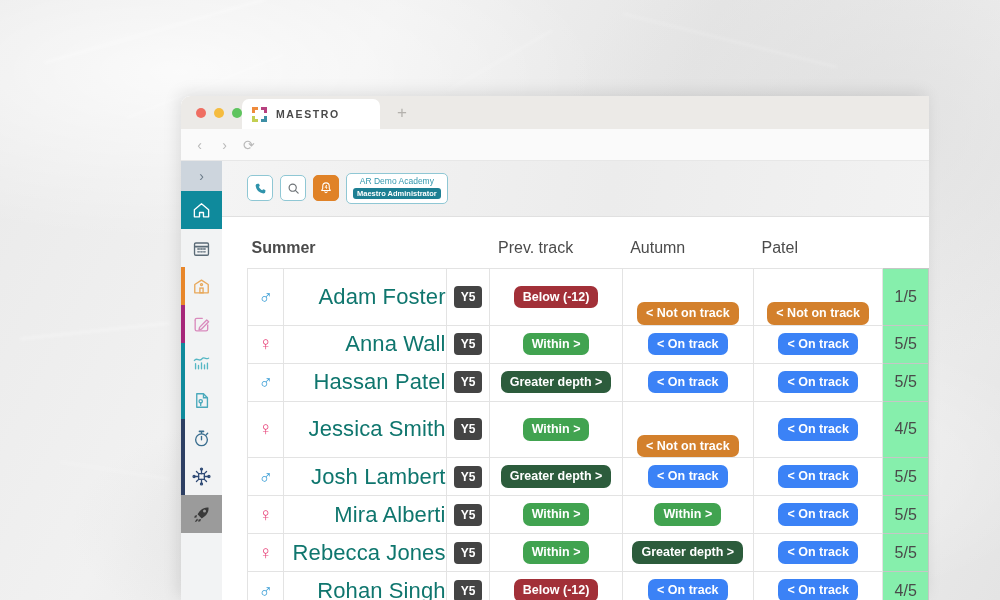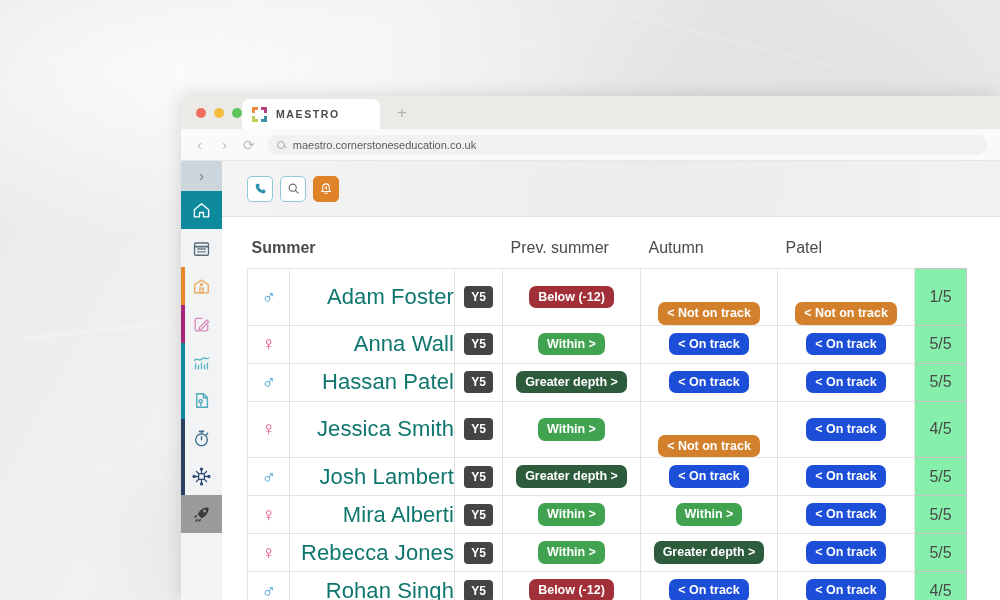--- a/index.html
+++ b/index.html
@@ -22,21 +22,21 @@
       linear-gradient(118deg, #e9e9e9 0%, #f1f1f1 30%, #e6e6e6 55%, #eeeeee 78%, #e4e4e4 100%);
   }
   #desktop .streak {
     position:absolute; background:rgba(255,255,255,.38);
     filter:blur(1.5px);
   }
 
   
   #browser {
     position:absolute; left:181px; top:96px;
-    width:819px; height:504px;
+    width:748px; height:504px;
     background:#ffffff;
     border-top-left-radius:9px;
     overflow:hidden;
     box-shadow:-3px -3px 16px rgba(0,0,0,.10);
   }
 
   
   .tabstrip {
     height:33px; background:#eceae7; position:relative;
     border-top-left-radius:9px;
@@ -177,21 +177,21 @@
 
   .pill {
     display:inline-block; border-radius:7px; color:#fff;
     font-size:12.5px; font-weight:700; padding:5px 9px; white-space:nowrap;
     line-height:1;
   }
   .pill.year   { background:#444444; border-radius:4px; padding:5px 7px; font-size:12px; }
   .pill.below  { background:#a23038; }
   .pill.within { background:#41a350; }
   .pill.greater{ background:#2c5c3c; }
-  .pill.ontrack{ background:#1d4ed8; }
+  .pill.ontrack{ background:#3b82f6; }
   .pill.notrack{ background:#d3802c;margin-top:33px; }
 </style>
 </head>
 <body>
 
 <div id="desktop">
   <div class="streak" style="left:40px;  top:30px;  width:230px; height:2px; transform:rotate(-16deg);"></div>
   <div class="streak" style="left:120px; top:86px;  width:170px; height:1px; transform:rotate(-22deg);"></div>
   <div class="streak" style="left:300px; top:150px; width:260px; height:2px; transform:rotate(8deg);"></div>
   <div class="streak" style="left:620px; top:40px;  width:220px; height:1px; transform:rotate(14deg);"></div>
@@ -219,24 +219,20 @@
       <span class="tabtitle">MAESTRO</span>
     </div>
 
     <div class="newtab">+</div>
   </div>
 
   <div class="urlrow">
     <span class="navbtn">‹</span>
     <span class="navbtn">›</span>
     <span class="reload">⟳</span>
-    <div class="urlbox">
-      <span class="mag"></span>
-      <span class="urltext" title="maestro.cornerstoneseducation.co.uk">maestro.cornerstoneseducation.co.uk</span>
-    </div>
   </div>
 
   <div class="appbody">
 
     <div class="sidebar">
 
       <div class="sb-collapse">
         <span>›</span>
       </div>
 
@@ -352,38 +348,42 @@
 
           <div class="iconbtn bell">
             <svg width="14" height="14" viewBox="0 0 24 24" fill="none" stroke="#ffffff" stroke-width="1.8">
               <path d="M12 3.2 C8.7 3.2 6.4 5.6 6.4 8.8 V13 L4.6 16.4 H19.4 L17.6 13 V8.8
                        C17.6 5.6 15.3 3.2 12 3.2 Z" stroke-linejoin="round"></path>
               <path d="M10.1 18.6 A2 2 0 0 0 13.9 18.6" stroke-linecap="round"></path>
               <text x="12" y="14" font-size="8" fill="#ffffff" stroke="none" text-anchor="middle" font-family="Liberation Sans, sans-serif" font-weight="700">4</text>
             </svg>
           </div>
 
+          <div class="acctbtn">
+            <span class="acctname">AR Demo Academy</span>
+            <span class="acctrole">Maestro Administrator</span>
+          </div>
         </div>
       </div>
 
       <div class="tablewrap">
         <table class="grid">
           <colgroup>
             <col class="c-gender">
               <col class="c-name">
               <col class="c-year">
             <col class="c-prev">
               <col class="c-aut">
               <col class="c-spr">
               <col class="c-score">
           </colgroup>
           <thead>
             <tr>
               <th colspan="3" class="h-summer">Summer</th>
-              <th class="h-prev">Prev. summer</th>
+              <th class="h-prev">Prev. track</th>
               <th class="h-aut">Autumn</th>
               <th class="h-spr">Patel</th>
               <th></th>
             </tr>
           </thead>
           <tbody id="tbody">
               <tr>
                 <td>
        <span class="gsym m">♂</span>
      </td>

